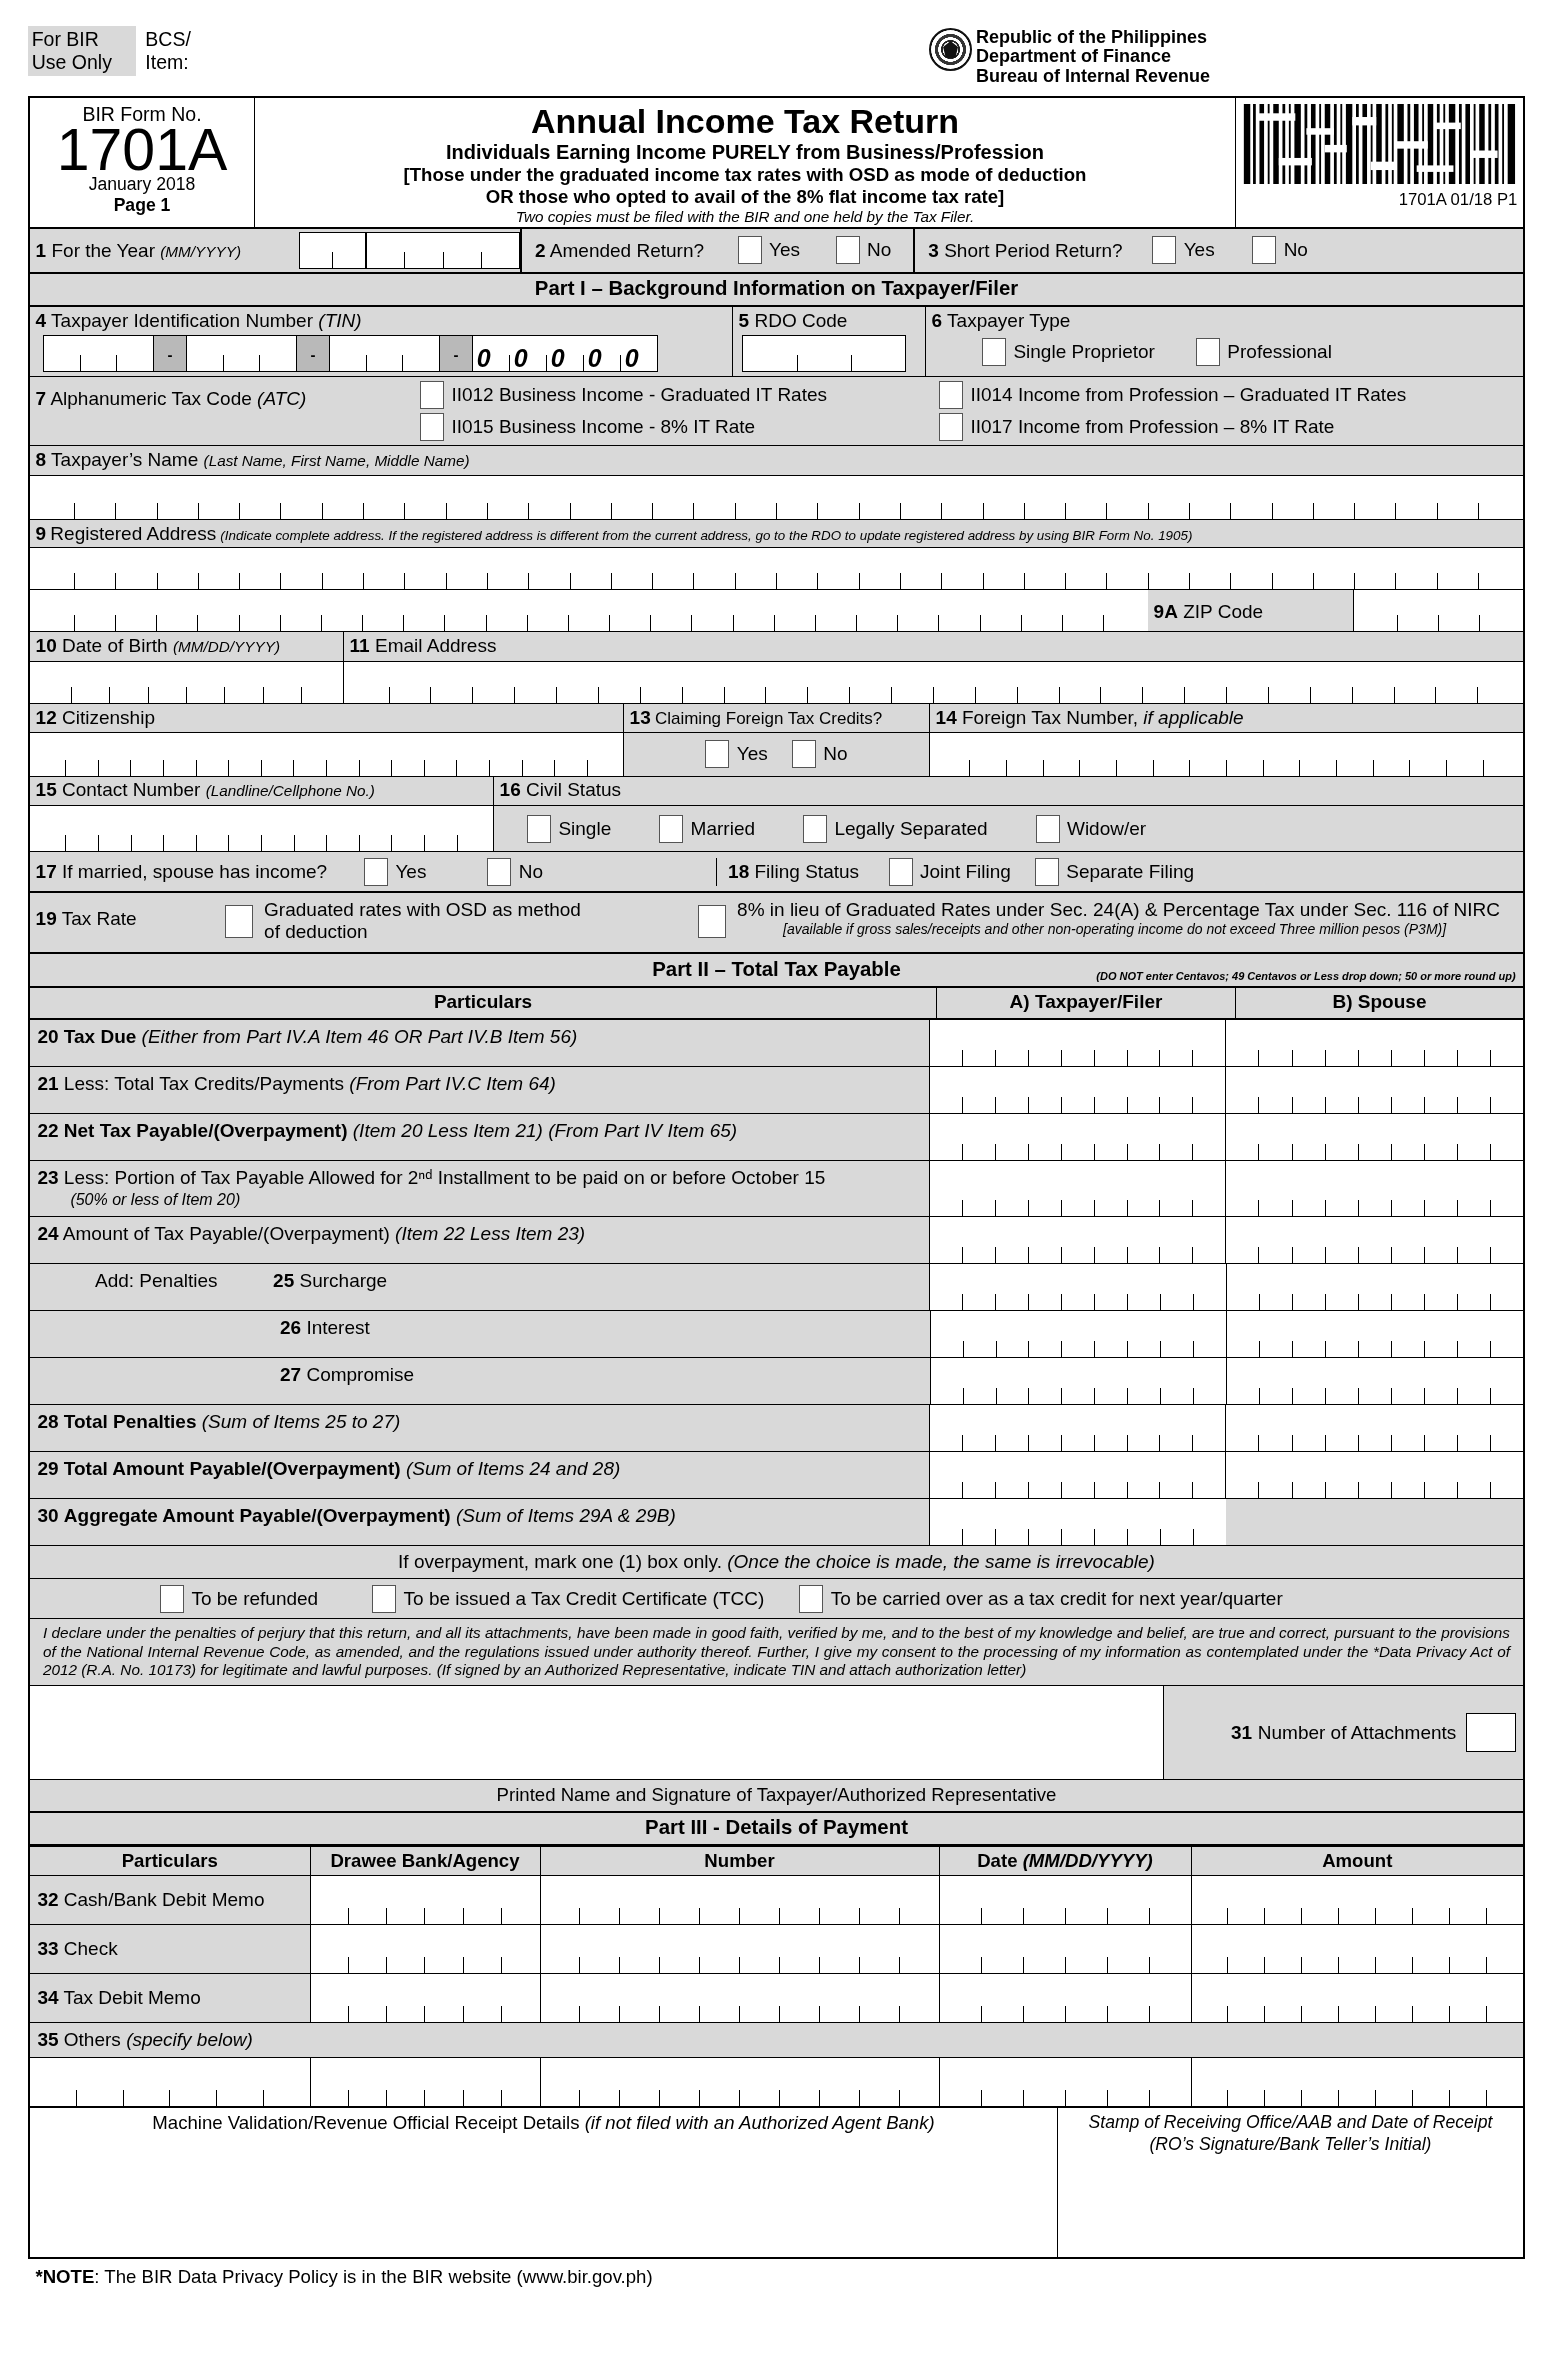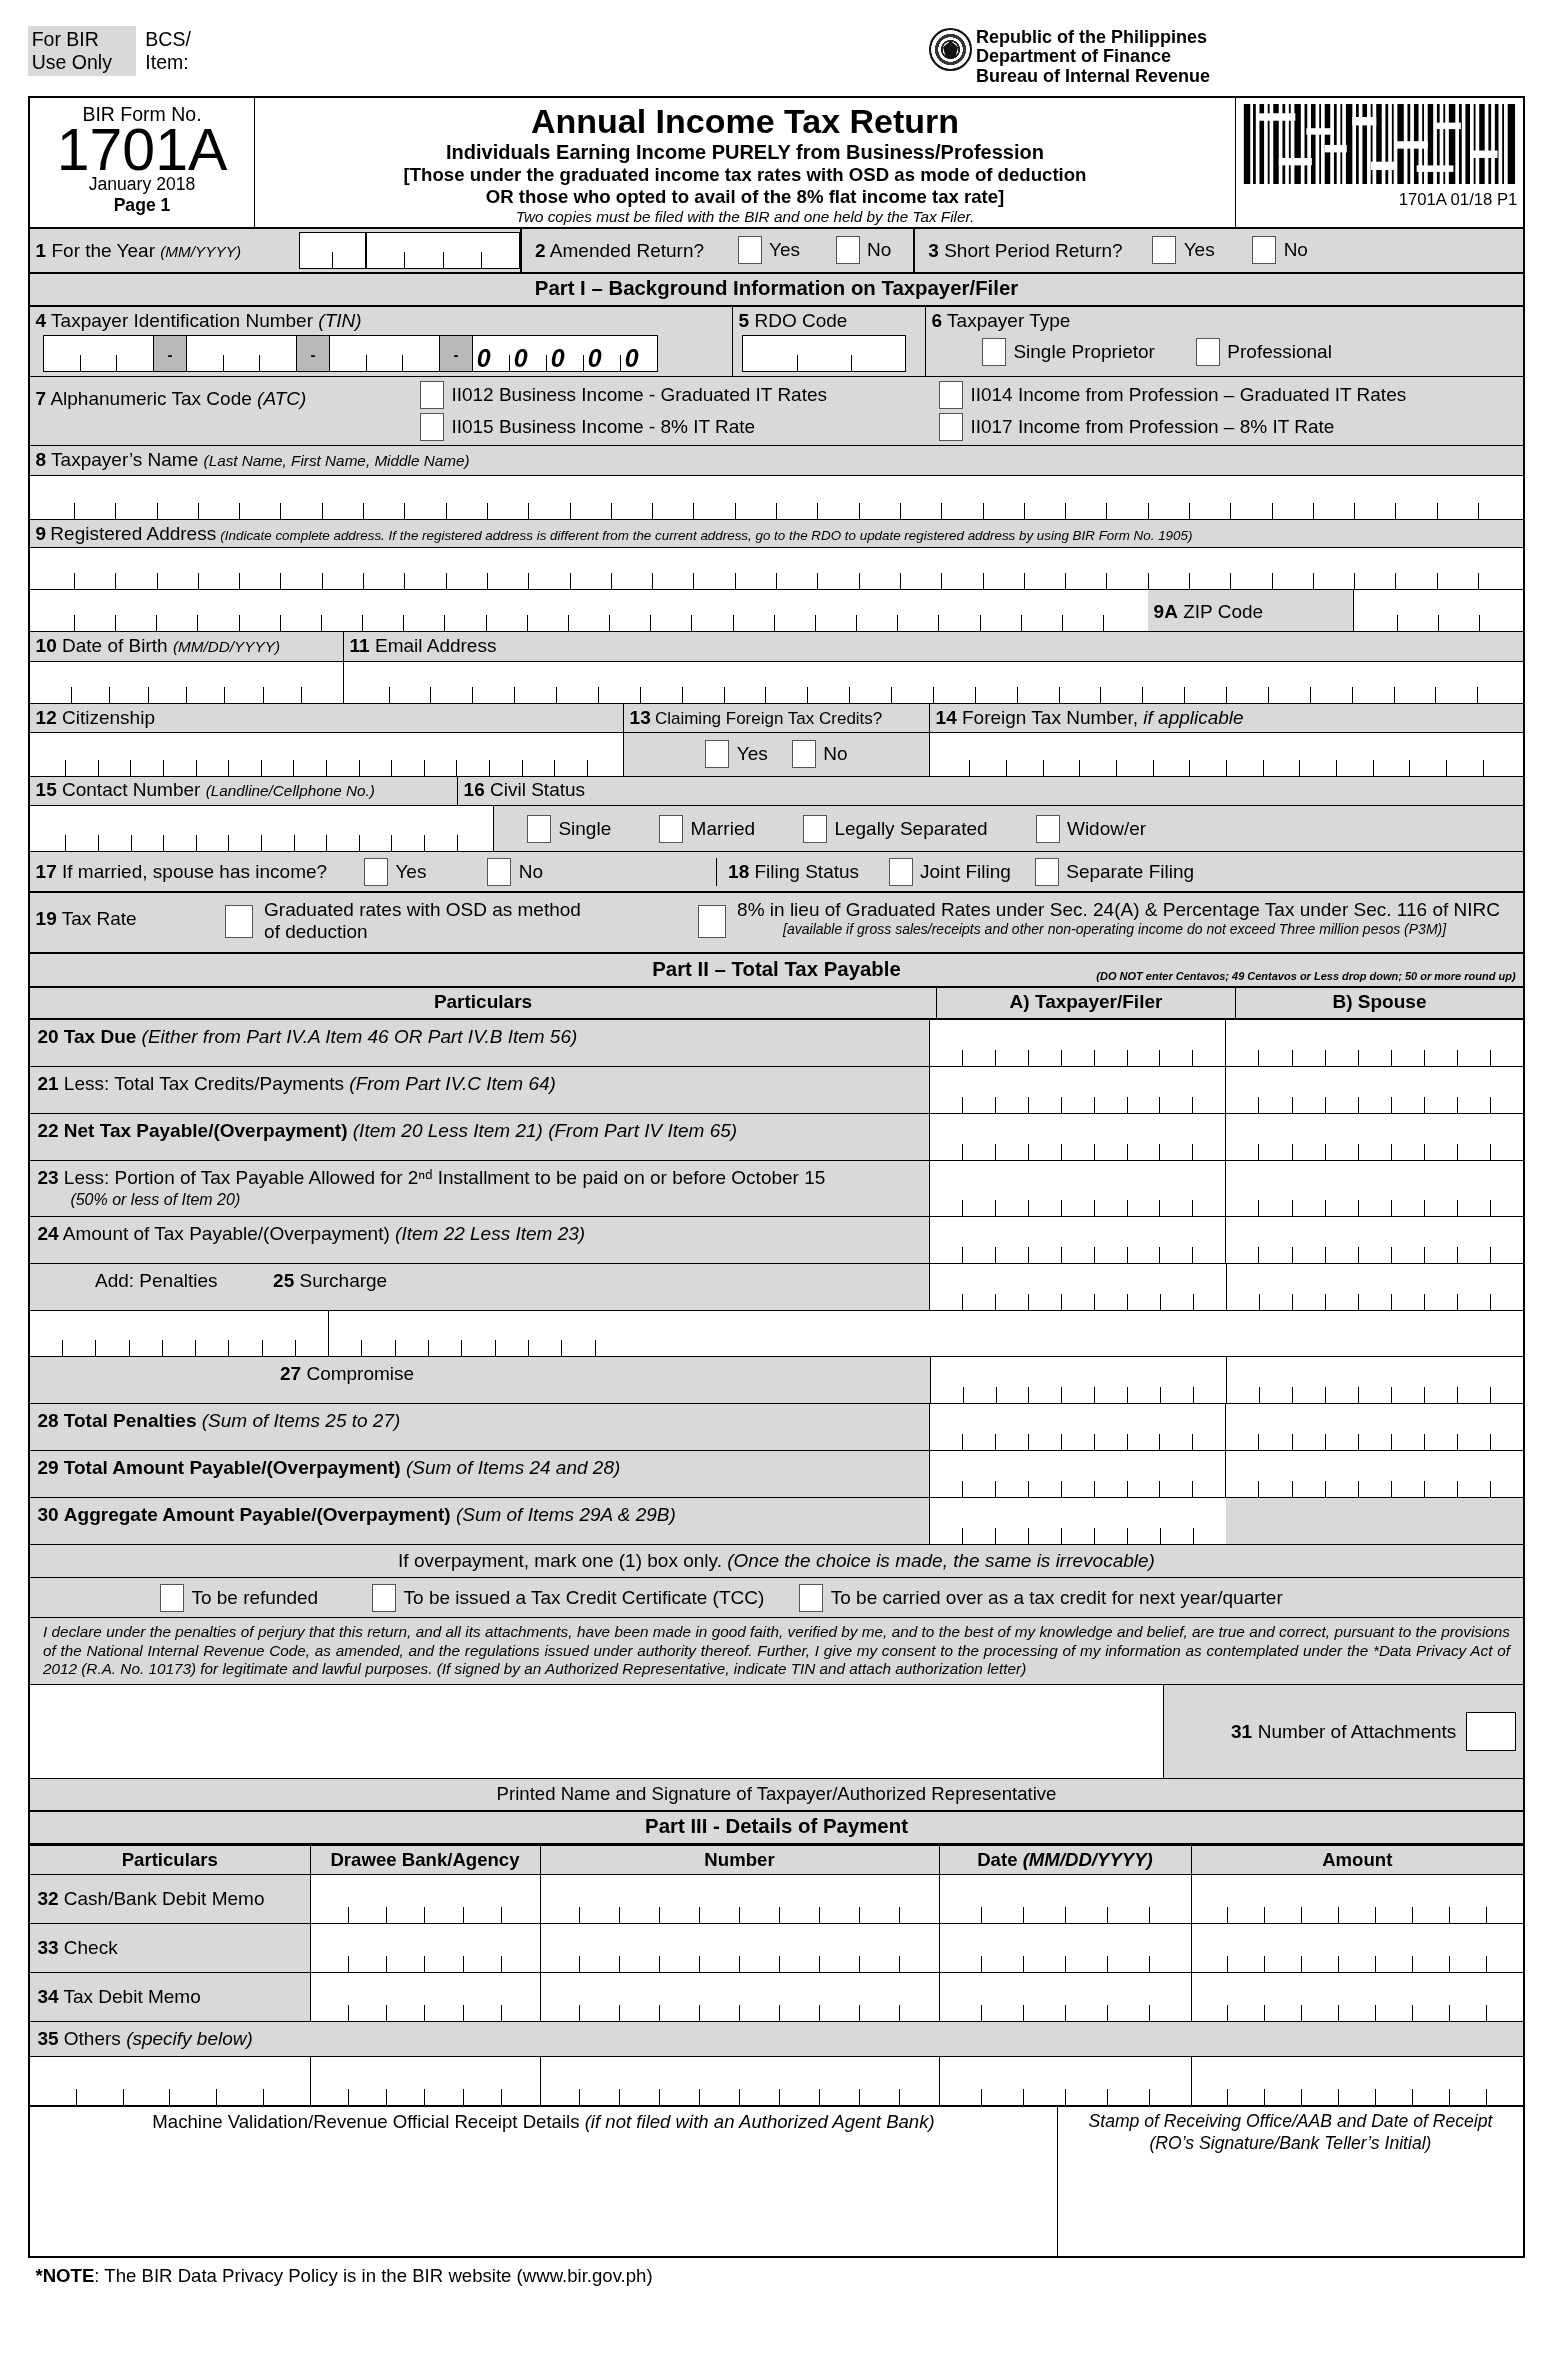--- a/index.html
+++ b/index.html
@@ -704,21 +704,21 @@
             <i></i>
             <i></i>
             <i></i>
             <i></i>
             <i></i>
         </div>
       </div>
     </div>
 
     <div class="row shade thin-b">
-      <div class="cell lbl thin-r" style="width:428px;">
+      <div class="cell lbl thin-r" style="width:464px;">
         <span class="num">15</span>
         <span>Contact Number</span>
         <span class="i lbl-sm">(Landline/Cellphone No.)</span>
       </div>
       <div class="cell lbl grow">
         <span class="num">16</span>
         <span>Civil Status</span>
       </div>
     </div>
     <div class="row thin-b">
@@ -1020,20 +1020,24 @@
               <i></i>
               <i></i>
               <i></i>
               <i></i>
               <i></i>
             </div>
           </div>
       </div>
 
       <div class="p2row">
+        <div class="p2label w-part" style="min-height:46px;padding-left:250px;">
+          <span class="b">26</span>
+          <span>Interest</span>
+        </div>
         <div class="p2amt w-amt">
             <div class="money">
               <i></i>
               <i></i>
               <i></i>
               <i></i>
               <i></i>
               <i></i>
               <i></i>
               <i></i>

